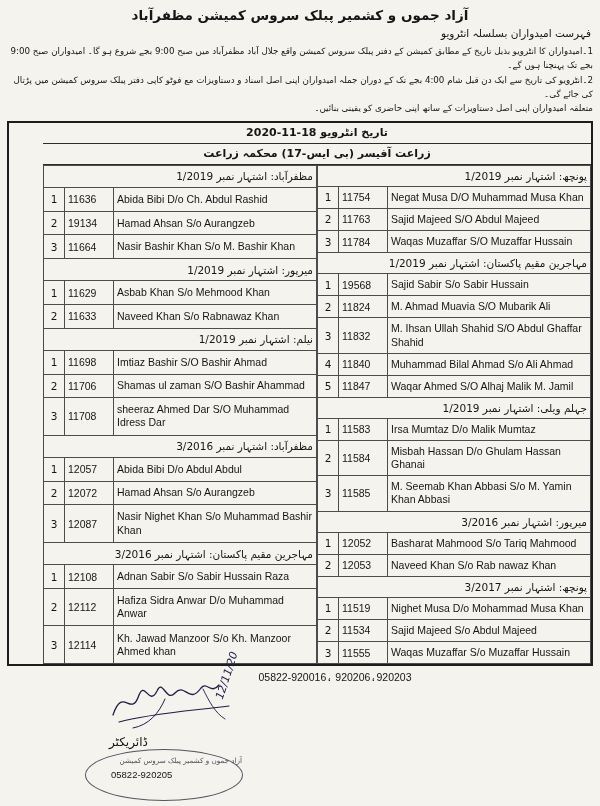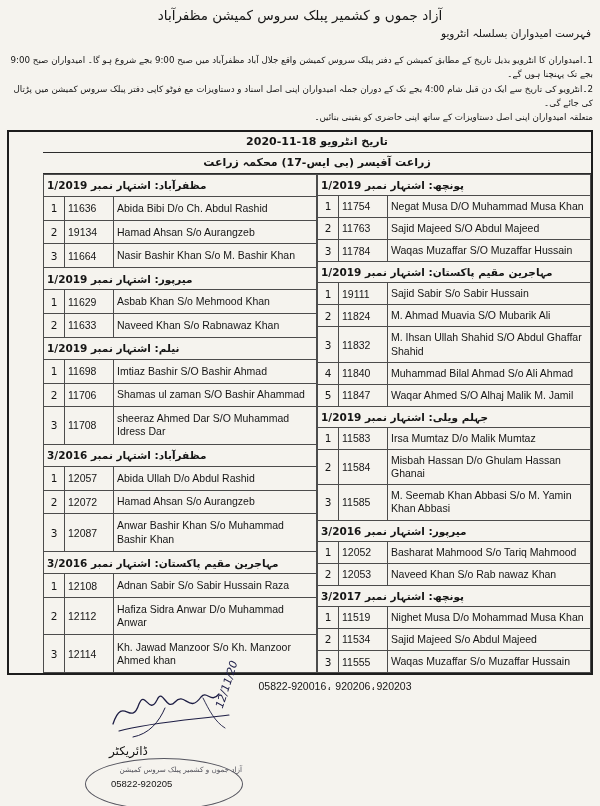--- a/index.html
+++ b/index.html
@@ -4,43 +4,43 @@
 <style>
   * { margin:0; padding:0; box-sizing:border-box; }
   html,body { width:600px; height:806px; overflow:hidden; }
   body {
     background:#f5f3ee;
     color:#151515;
     font-family:"DejaVu Sans", sans-serif;
   }
   .page { width:600px; height:806px; padding:7px 7px 0 7px; position:relative; }
 
-  .title    { text-align:center; font-size:13.5px; font-weight:normal; letter-spacing:.2px; }
+  .title    { text-align:center; font-size:13.5px; font-weight:bold; letter-spacing:.2px; }
   .subtitle { text-align:right; font-size:10.5px; font-weight:normal; margin-top:4px; padding-right:2px; }
-  .notes    { margin-top:14px; }
+  .notes    { margin-top:5px; }
   .note     { font-size:8.7px; line-height:1.65; text-align:right; direction:rtl; }
 
   .doc-table { border:2px solid #1d1d1d; margin-top:5px;padding-left:34px; }
   .date-header, .post-header {
     text-align:center; font-weight:bold; font-size:11px;
     padding:3px 0 4px; border-bottom:1.5px solid #2c2c2c;
   }
   .columns { display:flex; align-items:stretch; }
   table.col { width:50%; border-collapse:collapse; table-layout:fixed; }
   table.col.left-col { border-right:1.5px solid #2c2c2c; }
   .col td {
     border:1px solid #4c4c4c;
     font-size:10.5px; padding:4px 3px; vertical-align:middle;
     word-wrap:break-word;
   }
   .sn-cell   { text-align:center; font-size:10px; }
   .roll-cell { padding-left:6px; font-family:"Liberation Sans", sans-serif; }
   .name-cell { font-family:"Liberation Sans", sans-serif; padding-left:5px; line-height:1.25; }
   .section-header {
-    text-align:left; font-size:9.5px; font-weight:700;
+    text-align:right; font-size:9.5px; font-weight:400;
     padding:10px 2px 3px; direction:rtl;
   }
   .footer-note {
     border-top:1.5px solid #2c2c2c; text-align:center;
     font-size:8.8px; padding:4px 0; direction:rtl;
   }
 
   .phones {
     text-align:center; font-size:10.5px; padding:5px 0 0 70px;
     font-family:"Liberation Sans", sans-serif; letter-spacing:.3px;
@@ -141,31 +141,31 @@
               <td class="sn-cell">3</td>
               <td class="roll-cell">11708</td>
               <td class="name-cell">sheeraz Ahmed Dar S/O Muhammad Idress Dar</td>
             </tr>
             <tr>
               <td colspan="3" class="section-header" dir="rtl">مظفرآباد: اشتہار نمبر 3/2016</td>
             </tr>
             <tr>
               <td class="sn-cell">1</td>
               <td class="roll-cell">12057</td>
-              <td class="name-cell">Abida Ullah D/o Abdul Rashid</td>
+              <td class="name-cell">Abida Bibi D/o Abdul Abdul</td>
             </tr>
             <tr>
               <td class="sn-cell">2</td>
               <td class="roll-cell">12072</td>
               <td class="name-cell">Hamad Ahsan S/o Aurangzeb</td>
             </tr>
             <tr>
               <td class="sn-cell">3</td>
               <td class="roll-cell">12087</td>
-              <td class="name-cell">Anwar Bashir Khan S/o Muhammad Bashir Khan</td>
+              <td class="name-cell">Nasir Nighet Khan S/o Muhammad Bashir Khan</td>
             </tr>
             <tr>
               <td colspan="3" class="section-header" dir="rtl">مہاجرین مقیم پاکستان: اشتہار نمبر 3/2016</td>
             </tr>
             <tr>
               <td class="sn-cell">1</td>
               <td class="roll-cell">12108</td>
               <td class="name-cell">Adnan Sabir S/o Sabir Hussain Raza</td>
             </tr>
             <tr>
@@ -203,21 +203,21 @@
             <tr>
               <td class="sn-cell">3</td>
               <td class="roll-cell">11784</td>
               <td class="name-cell">Waqas Muzaffar S/O Muzaffar Hussain</td>
             </tr>
             <tr>
               <td colspan="3" class="section-header" dir="rtl">مہاجرین مقیم پاکستان: اشتہار نمبر 1/2019</td>
             </tr>
             <tr>
               <td class="sn-cell">1</td>
-              <td class="roll-cell">19111</td>
+              <td class="roll-cell">19568</td>
               <td class="name-cell">Sajid Sabir S/o Sabir Hussain</td>
             </tr>
             <tr>
               <td class="sn-cell">2</td>
               <td class="roll-cell">11824</td>
               <td class="name-cell">M. Ahmad Muavia S/O Mubarik Ali</td>
             </tr>
             <tr>
               <td class="sn-cell">3</td>
               <td class="roll-cell">11832</td>

